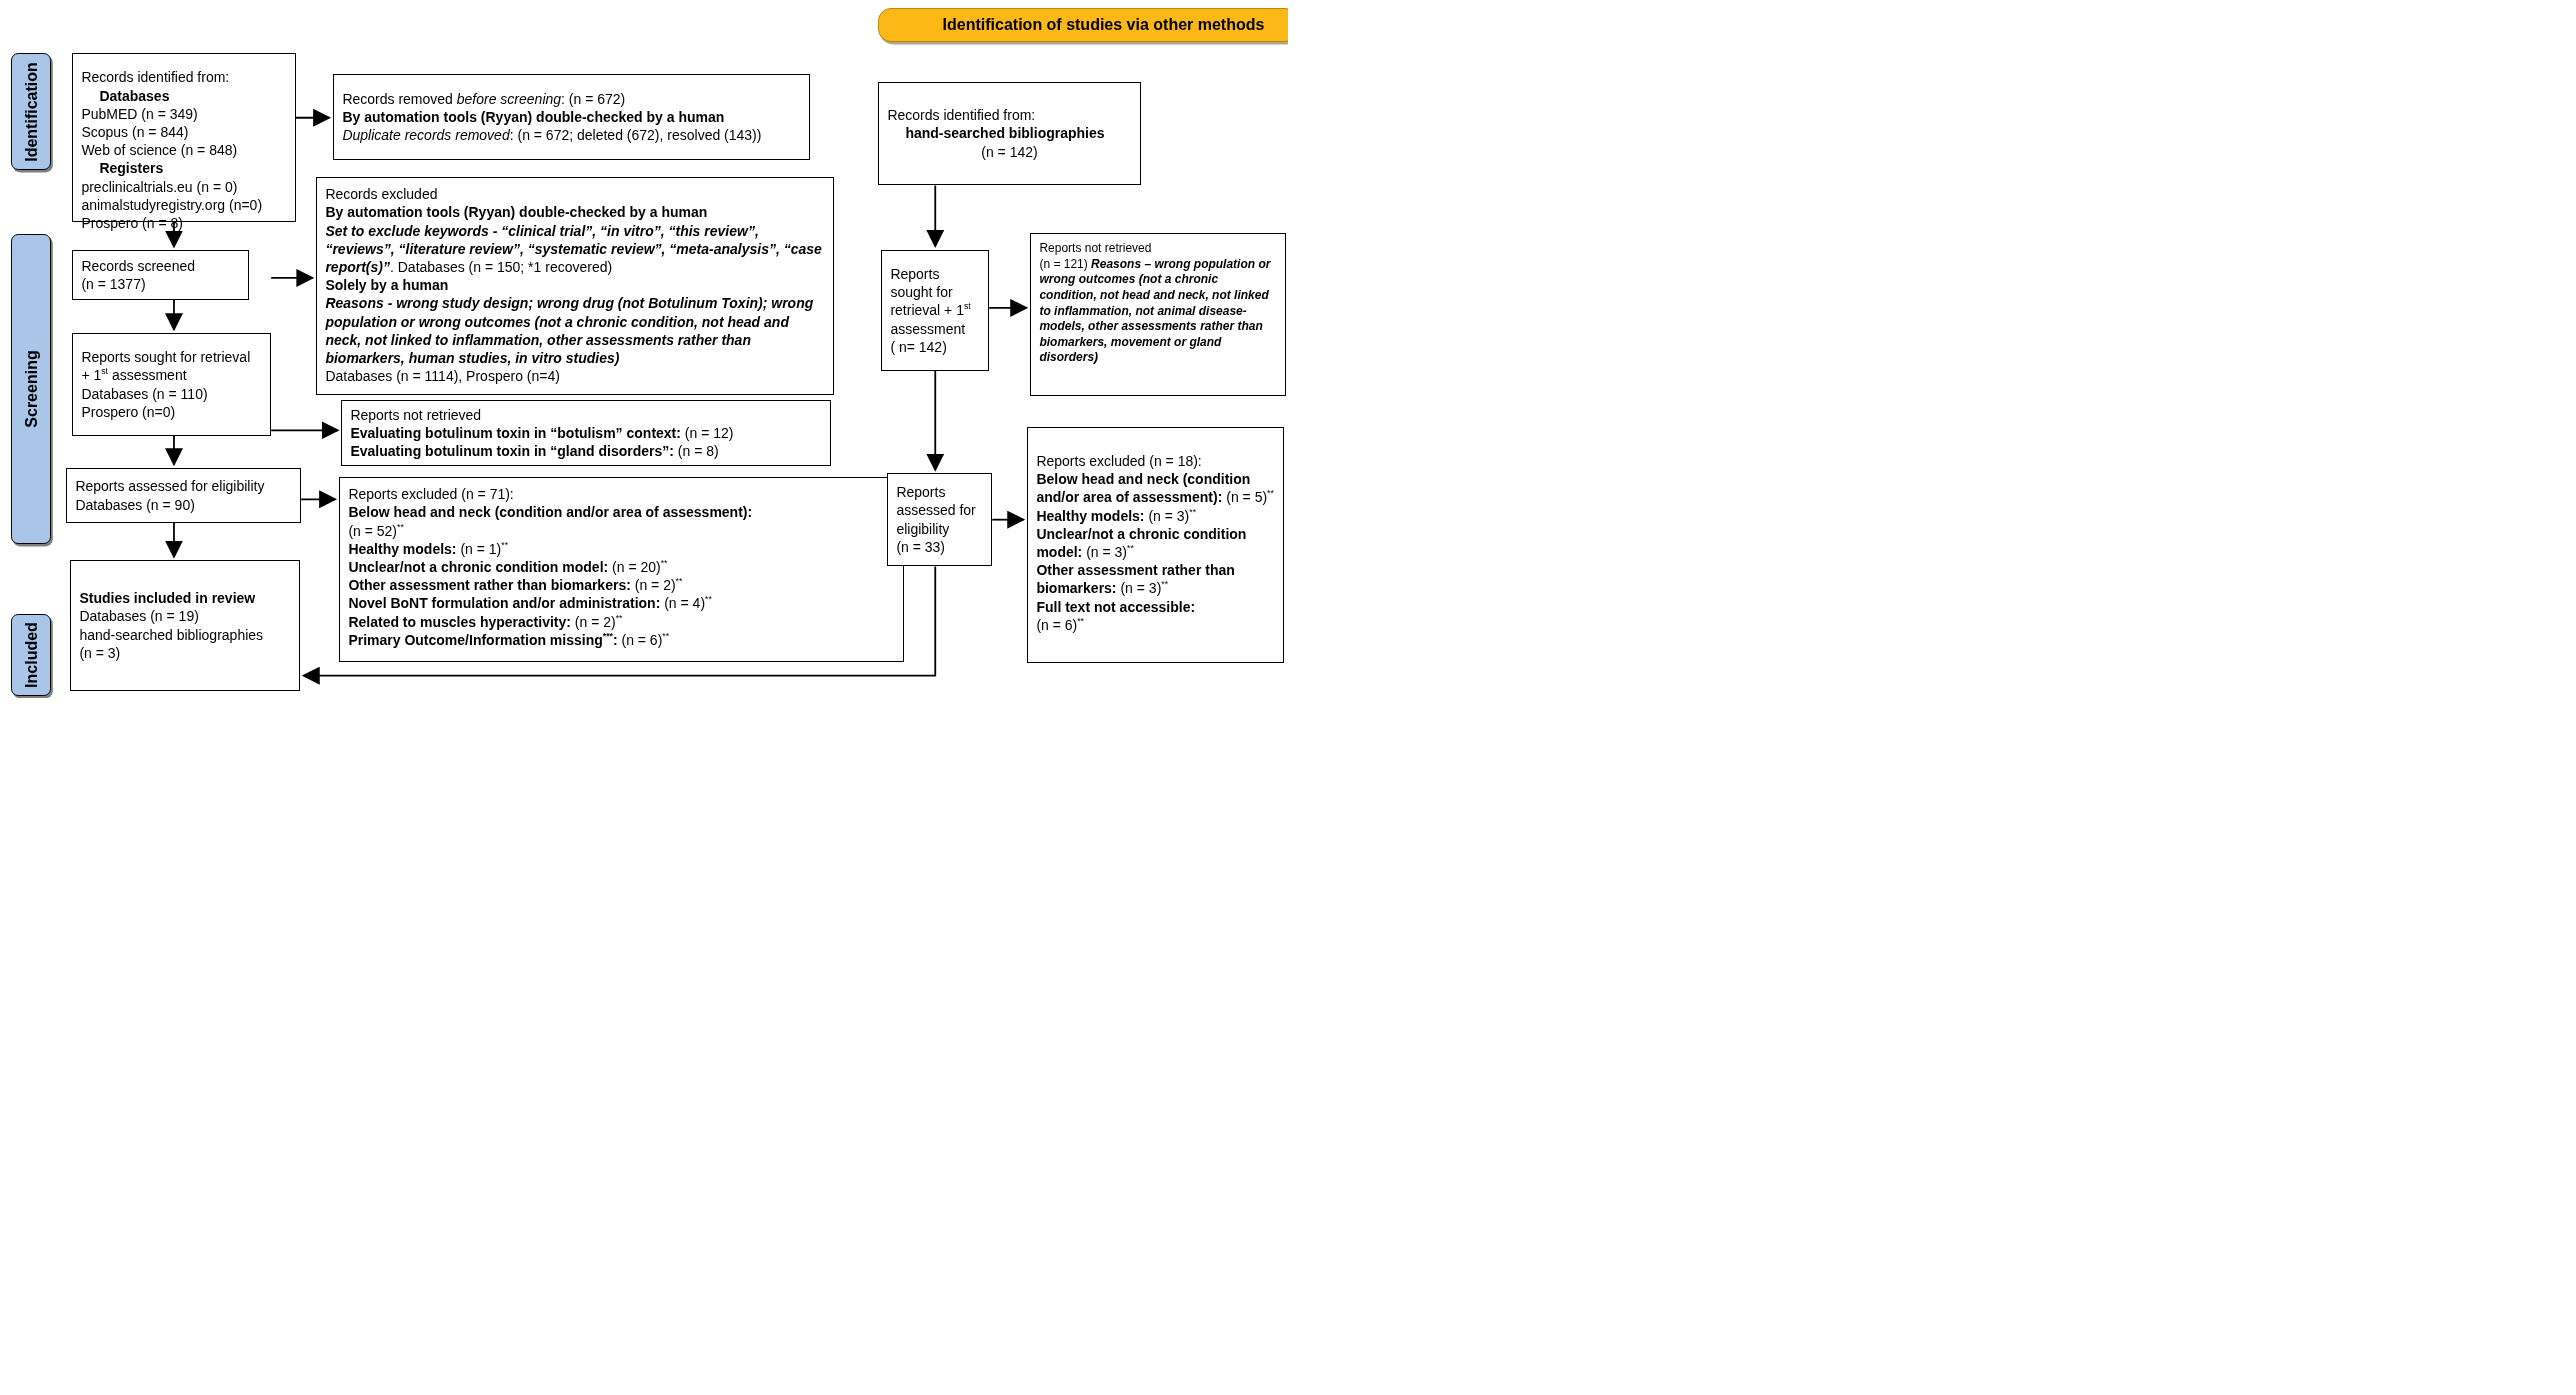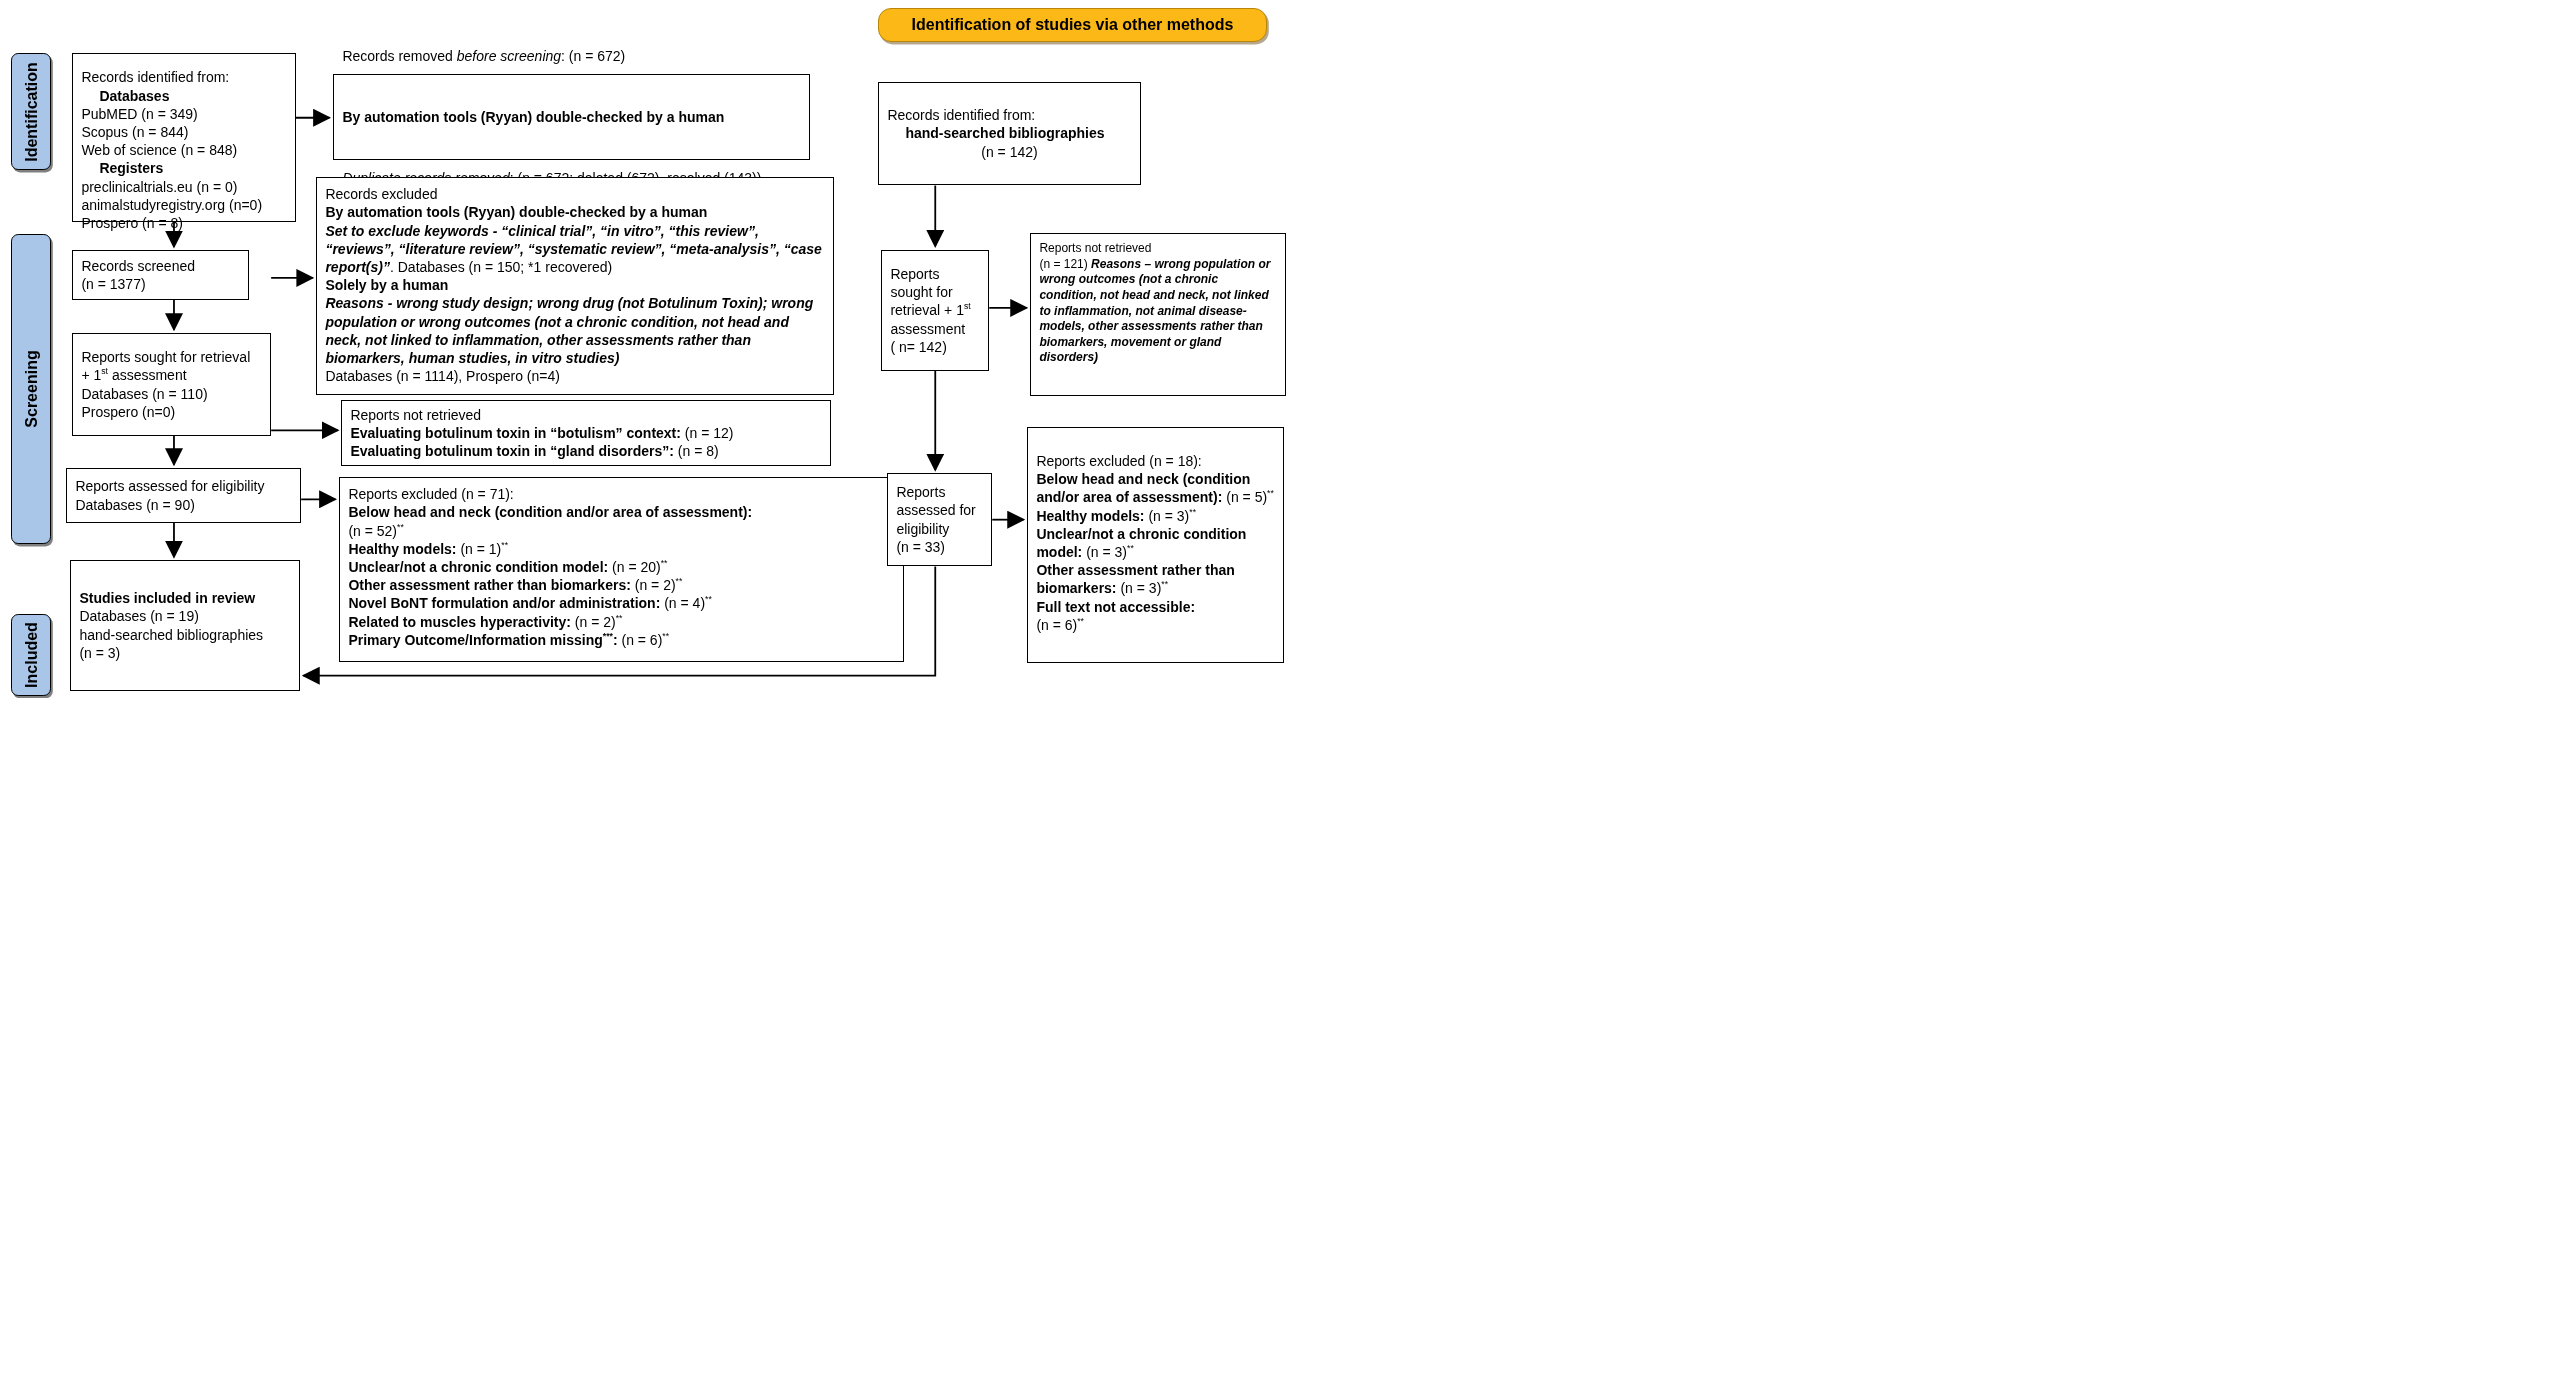--- a/index.html
+++ b/index.html
@@ -43,21 +43,21 @@
   .b{font-weight:bold;}
   .i{font-style:italic;}
   sup{font-size:0.62em; line-height:0;}
   svg.arrows{position:absolute; left:0; top:0; pointer-events:none;}
 </style>
 </head>
 <body>
 
 <div class="canvas">
 
-  <div class="banner rd" style="left:878px;top:7.8px;width:387px;height:32px;">
+  <div class="banner rd" style="left:878px;top:7.8px;width:387px;height:32px;padding-left:31px;">
     <span>Identification of studies via other methods</span>
   </div>
 
   <div class="sidetab" style="left:11.4px;top:53px;width:38px;height:115px;">
     <span>Identification</span>
   </div>
   <div class="sidetab" style="left:11.4px;top:234px;width:38px;height:308px;">
     <span>Screening</span>
   </div>
   <div class="sidetab" style="left:11.4px;top:614px;width:38px;height:80px;">
@@ -69,21 +69,21 @@
       <div class="tl ind"><span class="b">Databases</span></div>
       <div class="tl"><span>PubMED (n = 349)</span></div>
       <div class="tl"><span>Scopus (n = 844)</span></div>
       <div class="tl"><span>Web of science (n = 848)</span></div>
       <div class="tl ind"><span class="b">Registers</span></div>
       <div class="tl"><span>preclinicaltrials.eu (n = 0)</span></div>
       <div class="tl"><span>animalstudyregistry.org (n=0)</span></div>
       <div class="tl"><span>Prospero (n = 8)</span></div>
     </div>
 
-  <div class="box vc" style="left:333px;top:74px;width:477px;height:86px;gap:43px;">
+  <div class="box vc" style="left:333px;top:74px;width:477px;height:86px;">
       <div class="tl"><span>Records removed </span><span class="i">before screening</span><span>: (n = 672)</span></div>
       <div class="tl"><span class="b">By automation tools (Ryyan) double-checked by a human</span></div>
       <div class="tl"><span class="i">Duplicate records removed</span><span>: (n = 672; deleted (672), resolved (143))</span></div>
     </div>
 
   <div class="box" style="left:316px;top:177px;width:518px;height:218px;">
       <div class="tl"><span>Records excluded</span></div>
       <div class="tl"><span class="b">By automation tools (Ryyan) double-checked by a human</span></div>
       <div class="tl"><span class="b i">Set to exclude keywords</span><span class="b i"> - </span><span class="b i">“clinical trial”, “in vitro”, “this review”, “reviews”, “literature review”, “systematic review”, “meta-analysis”, “case report(s)”</span><span>. Databases (n = 150; *1 recovered)</span></div>
       <div class="tl"><span class="b">Solely by a human</span></div>

